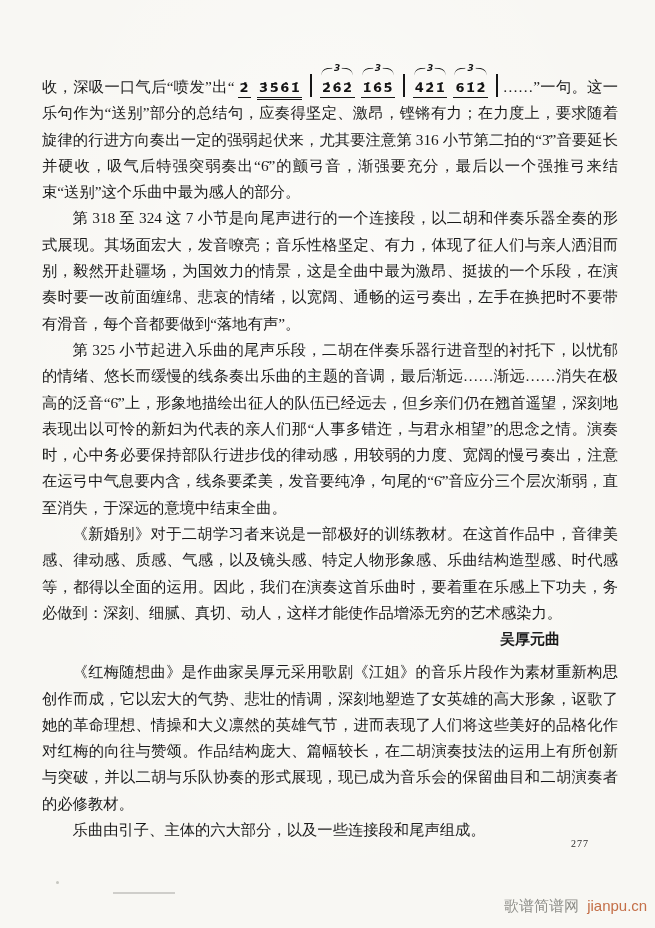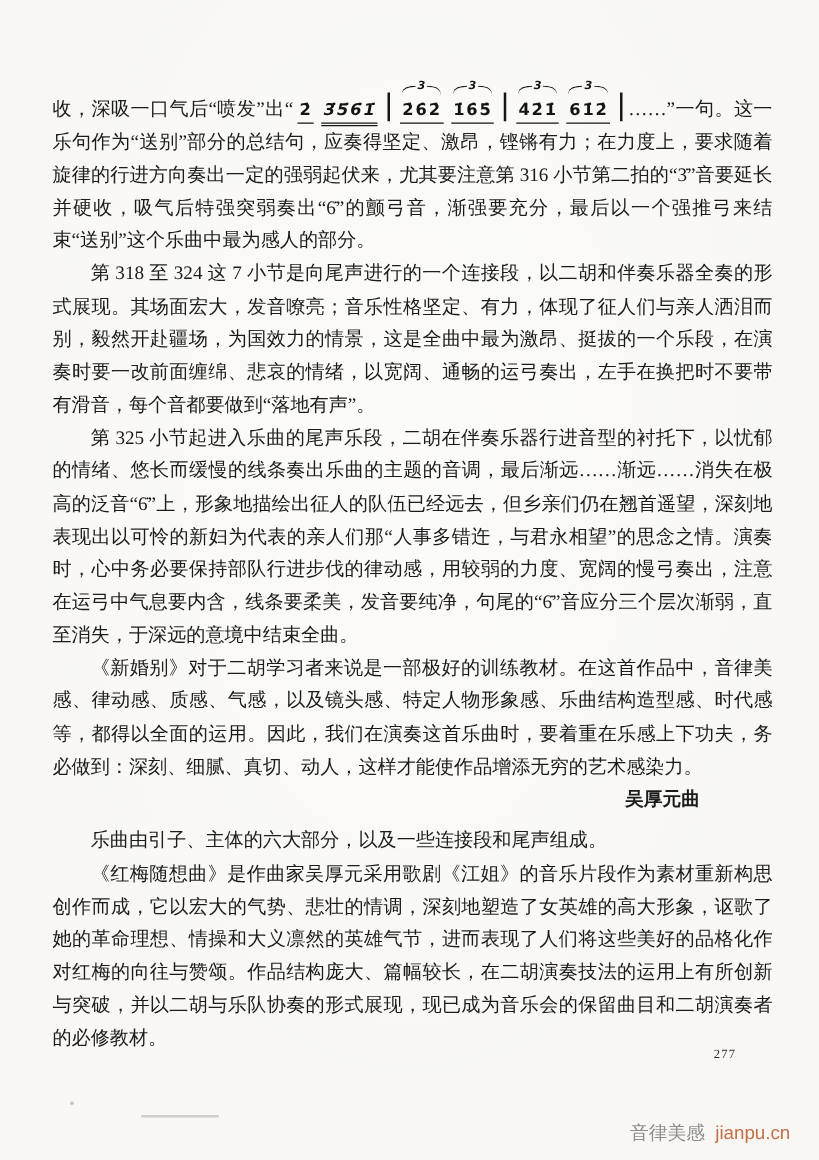--- a/index.html
+++ b/index.html
@@ -37,21 +37,21 @@
     font-weight: bold;
     font-size: 13px;
     letter-spacing: 1.5px;
     line-height: 15px;
     padding: 0 1px 2px 2px;
     margin: 0 3px;
     vertical-align: baseline;
     color: #141414;
   }
   .ul1 { border-bottom: 1.6px solid #161616; }
-  .ul2 { border-bottom: 3.5px double #161616; font-style: italic; }
+  .ul2 { border-bottom: 3.5px double #161616; }
   .nbar {
     display: inline-block;
     width: 1.6px; height: 23px;
     background: #161616;
     vertical-align: -5px;
     margin: 0 5px;
   }
   .tripmark {
     position: absolute;
     left: 1px; right: 1px; top: -12px;
@@ -156,28 +156,28 @@
 
     <p class="para indent">第 318 至 324 这 7 小节是向尾声进行的一个连接段，以二胡和伴奏乐器全奏的形式展现。其场面宏大，发音嘹亮；音乐性格坚定、有力，体现了征人们与亲人洒泪而别，毅然开赴疆场，为国效力的情景，这是全曲中最为激昂、挺拔的一个乐段，在演奏时要一改前面缠绵、悲哀的情绪，以宽阔、通畅的运弓奏出，左手在换把时不要带有滑音，每个音都要做到“落地有声”。</p>
 
     <p class="para indent">第 325 小节起进入乐曲的尾声乐段，二胡在伴奏乐器行进音型的衬托下，以忧郁的情绪、悠长而缓慢的线条奏出乐曲的主题的音调，最后渐远……渐远……消失在极高的泛音“6̇”上，形象地描绘出征人的队伍已经远去，但乡亲们仍在翘首遥望，深刻地表现出以可怜的新妇为代表的亲人们那“人事多错迕，与君永相望”的思念之情。演奏时，心中务必要保持部队行进步伐的律动感，用较弱的力度、宽阔的慢弓奏出，注意在运弓中气息要内含，线条要柔美，发音要纯净，句尾的“6̇”音应分三个层次渐弱，直至消失，于深远的意境中结束全曲。</p>
 
     <p class="para indent">《新婚别》对于二胡学习者来说是一部极好的训练教材。在这首作品中，音律美感、律动感、质感、气感，以及镜头感、特定人物形象感、乐曲结构造型感、时代感等，都得以全面的运用。因此，我们在演奏这首乐曲时，要着重在乐感上下功夫，务必做到：深刻、细腻、真切、动人，这样才能使作品增添无穷的艺术感染力。</p>
 
 
     <div class="composer">吴厚元曲</div>
 
+    <p class="para indent">《红梅随想曲》是作曲家吴厚元采用歌剧《江姐》的音乐片段作为素材重新构思创作而成，它以宏大的气势、悲壮的情调，深刻地塑造了女英雄的高大形象，讴歌了她的革命理想、情操和大义凛然的英雄气节，进而表现了人们将这些美好的品格化作对红梅的向往与赞颂。作品结构庞大、篇幅较长，在二胡演奏技法的运用上有所创新与突破，并以二胡与乐队协奏的形式展现，现已成为音乐会的保留曲目和二胡演奏者的必修教材。</p>
+
     <p class="para indent">乐曲由引子、主体的六大部分，以及一些连接段和尾声组成。</p>
-
-    <p class="para indent">《红梅随想曲》是作曲家吴厚元采用歌剧《江姐》的音乐片段作为素材重新构思创作而成，它以宏大的气势、悲壮的情调，深刻地塑造了女英雄的高大形象，讴歌了她的革命理想、情操和大义凛然的英雄气节，进而表现了人们将这些美好的品格化作对红梅的向往与赞颂。作品结构庞大、篇幅较长，在二胡演奏技法的运用上有所创新与突破，并以二胡与乐队协奏的形式展现，现已成为音乐会的保留曲目和二胡演奏者的必修教材。</p>
 
   </div>
 
   <div class="pagenum">277</div>
 
   <div class="watermark">
-    <span class="wm-name">音律美感</span>
+    <span class="wm-name">歌谱简谱网</span>
     <span class="wm-url">jianpu.cn</span>
   </div>
 
   <div class="artifact-line"></div>
   <div class="artifact-dot"></div>
 </div>
 
 </body></html>

